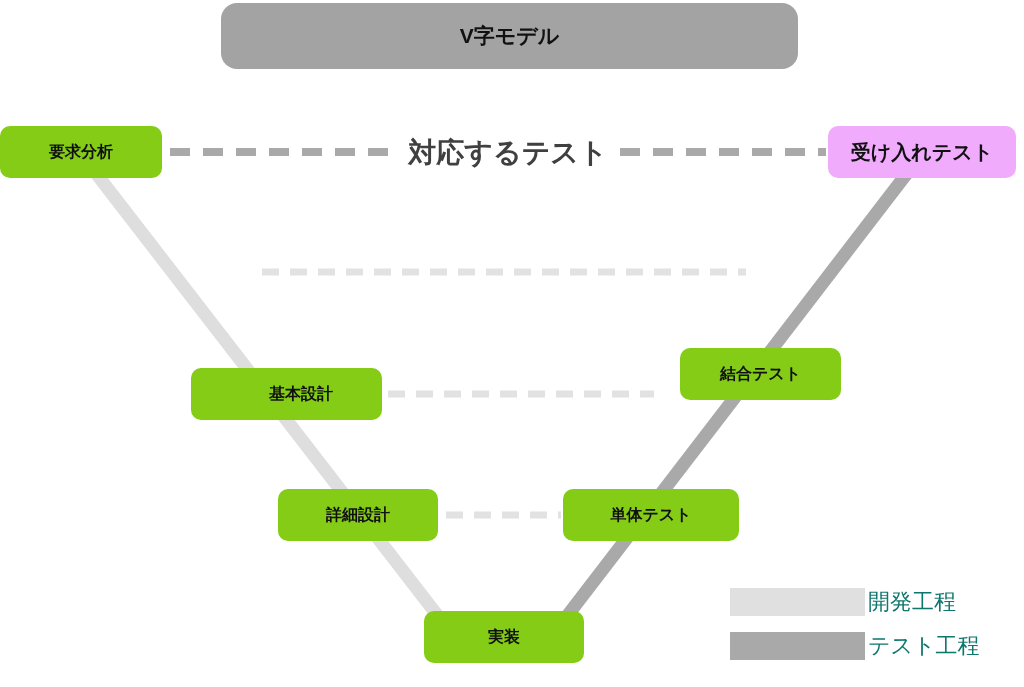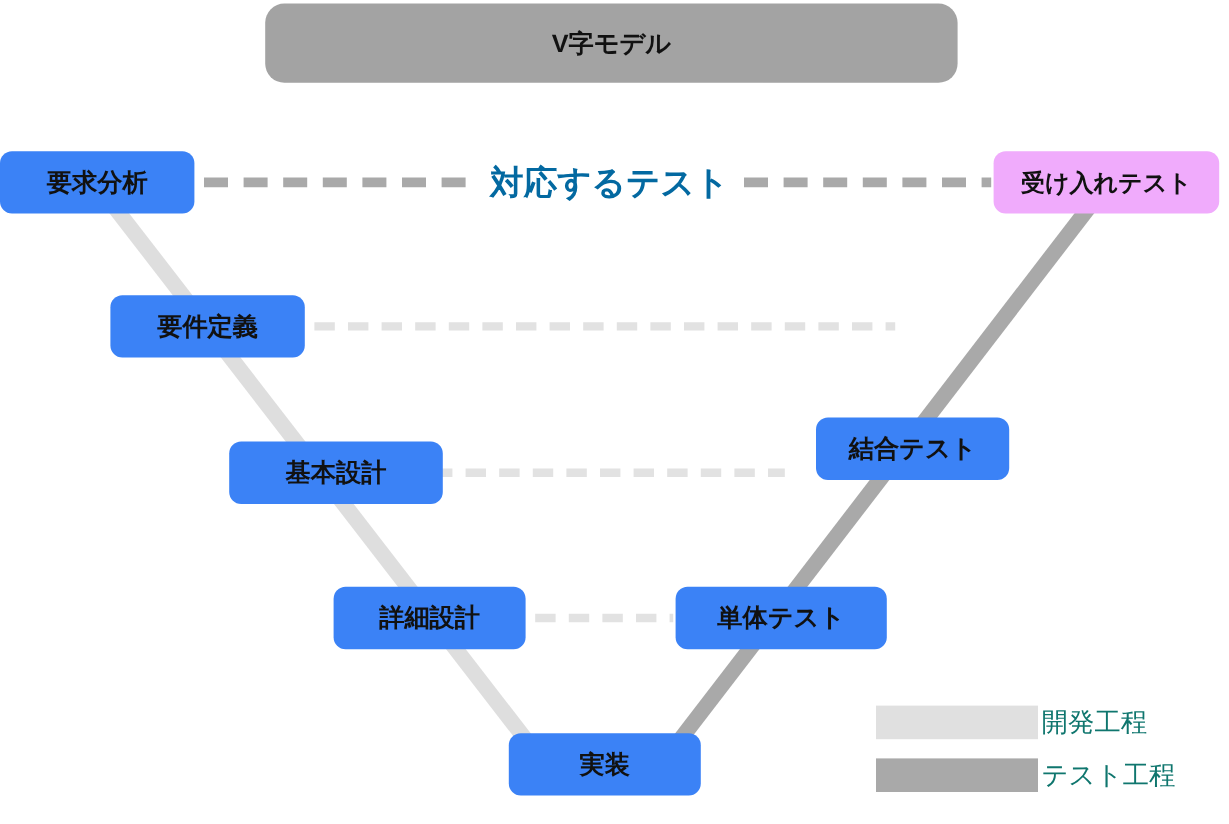--- a/index.html
+++ b/index.html
@@ -27,45 +27,45 @@
     width: 577px; height: 66px;
     background: #a3a3a3;
     border-radius: 16px;
     display: flex; align-items: center; justify-content: center;
     font-size: 21px; font-weight: 700; color: #111111;
     z-index: 2;
   }
   .node {
     position: absolute;
     height: 52px;
-    background: #3b82f6;
+    background: #84cc16;
     border-radius: 10px;
     display: flex; align-items: center; justify-content: center;
-    font-size: 21px; font-weight: 700; color: #111111;
+    font-size: 16px; font-weight: 700; color: #111111;
     z-index: 2;
     white-space: nowrap;
   }
   .node.pink { background: #f0abfc; }
   
   .n-req-analysis   { left: 0px;   top: 126px; width: 162px; }
   .n-req-definition { left: 92px;  top: 246px; width: 162px; }
-  .n-basic-design   { left: 191px; top: 368px; width: 178px; }
+  .n-basic-design   { left: 191px; top: 368px; width: 162px; padding-left: 29px; }
   .n-detail-design  { left: 278px; top: 489px; width: 160px; }
   .n-implementation { left: 424px; top: 611px; width: 160px; font-family: Liberation Serif, serif; }
   
   .n-acceptance     { left: 828px; top: 126px; width: 188px; font-size: 20px; }
   .n-system-test    { left: 748px; top: 246px; width: 160px; }
   .n-integration    { left: 656px; top: 348px; width: 161px; margin-left: 24px; }
   .n-unit-test      { left: 563px; top: 489px; width: 176px; }
   .correspondence {
     position: absolute;
     left: 396px; top: 134px;
     width: 224px; height: 38px;
     display: flex; align-items: center; justify-content: center;
-    font-size: 28px; font-weight: 800; color: #0369a1;
+    font-size: 28px; font-weight: 800; color: #404040;
     z-index: 2;
     white-space: nowrap;
   }
   .legend-swatch {
     position: absolute;
     width: 135px; height: 28px;
     z-index: 2;
   }
   .swatch-dev  { left: 730px; top: 588px; background: #e0e0e0; }
   .swatch-test { left: 730px; top: 632px; background: #a9a9a9; }
@@ -98,21 +98,20 @@
     <line x1="262" y1="272" x2="746" y2="272" stroke="#e2e2e2" stroke-width="7" stroke-dasharray="17 11"></line>
     <line x1="360" y1="394" x2="654" y2="394" stroke="#e2e2e2" stroke-width="7" stroke-dasharray="17 11"></line>
     <line x1="446" y1="515" x2="561" y2="515" stroke="#e2e2e2" stroke-width="7" stroke-dasharray="17 11"></line>
   </svg>
 
   <div class="banner">V字モデル</div>
 
   <div class="correspondence">対応するテスト</div>
 
   <div class="node n-req-analysis">要求分析</div>
-  <div class="node n-req-definition">要件定義</div>
   <div class="node n-basic-design">基本設計</div>
   <div class="node n-detail-design">詳細設計</div>
   <div class="node n-implementation">実装</div>
 
   <div class="node pink n-acceptance">受け入れテスト</div>
   <div class="node n-integration">結合テスト</div>
   <div class="node n-unit-test">単体テスト</div>
 
   <div class="legend-swatch swatch-dev"></div>
   <div class="legend-label label-dev">開発工程</div>

